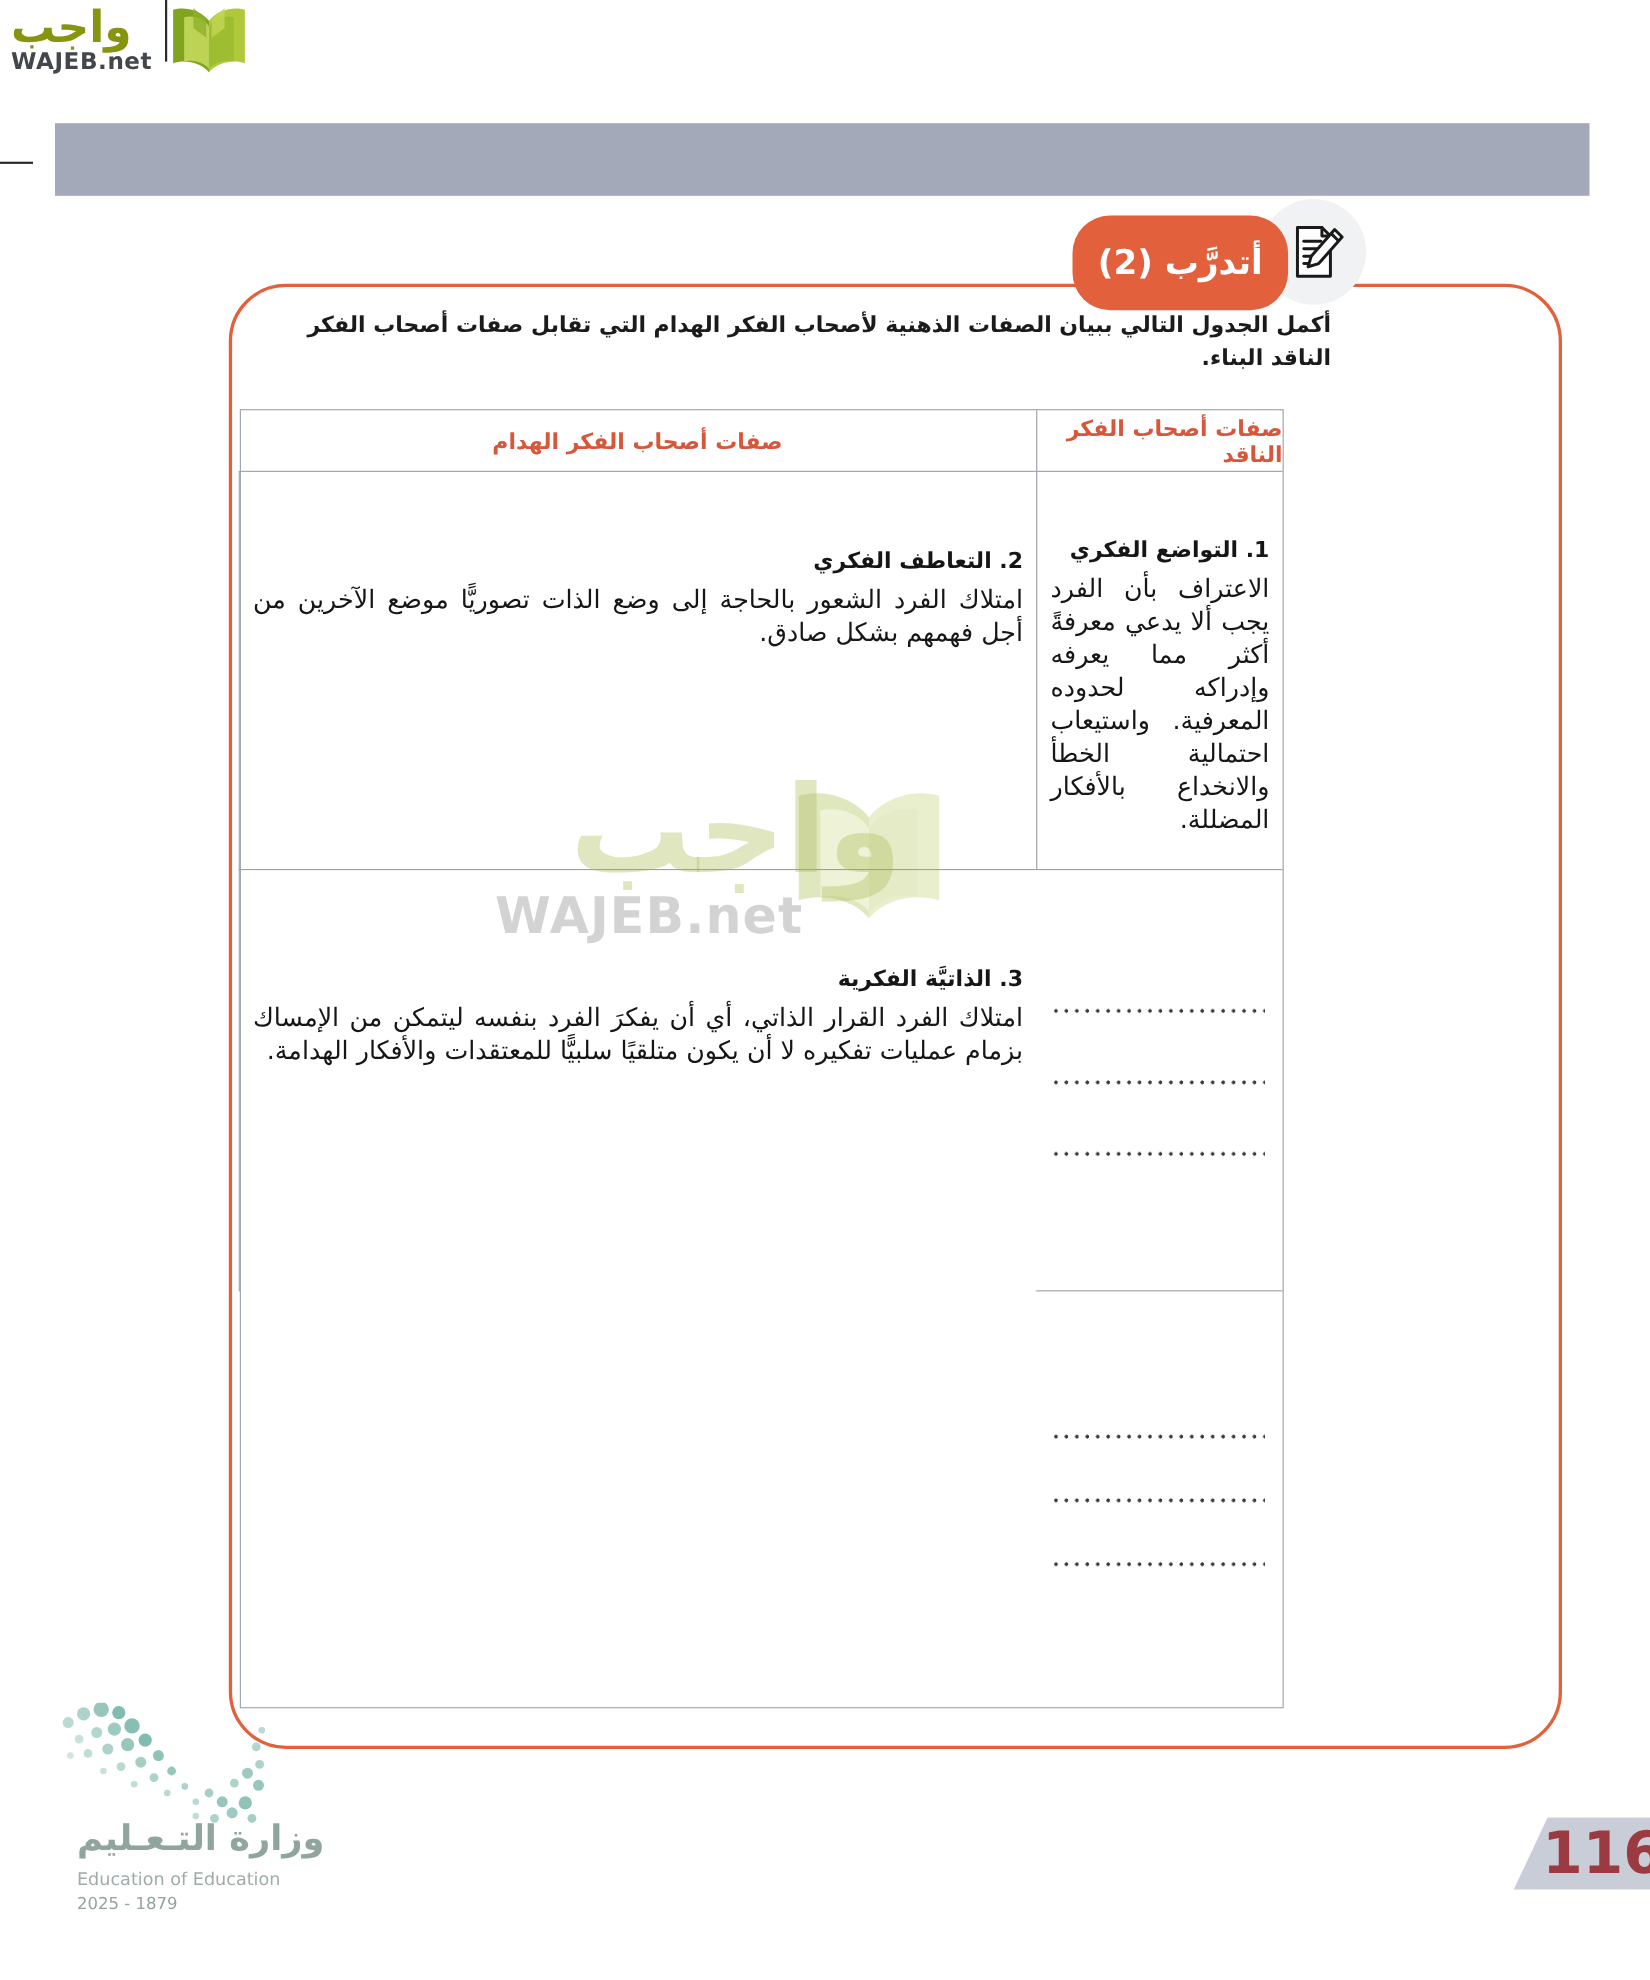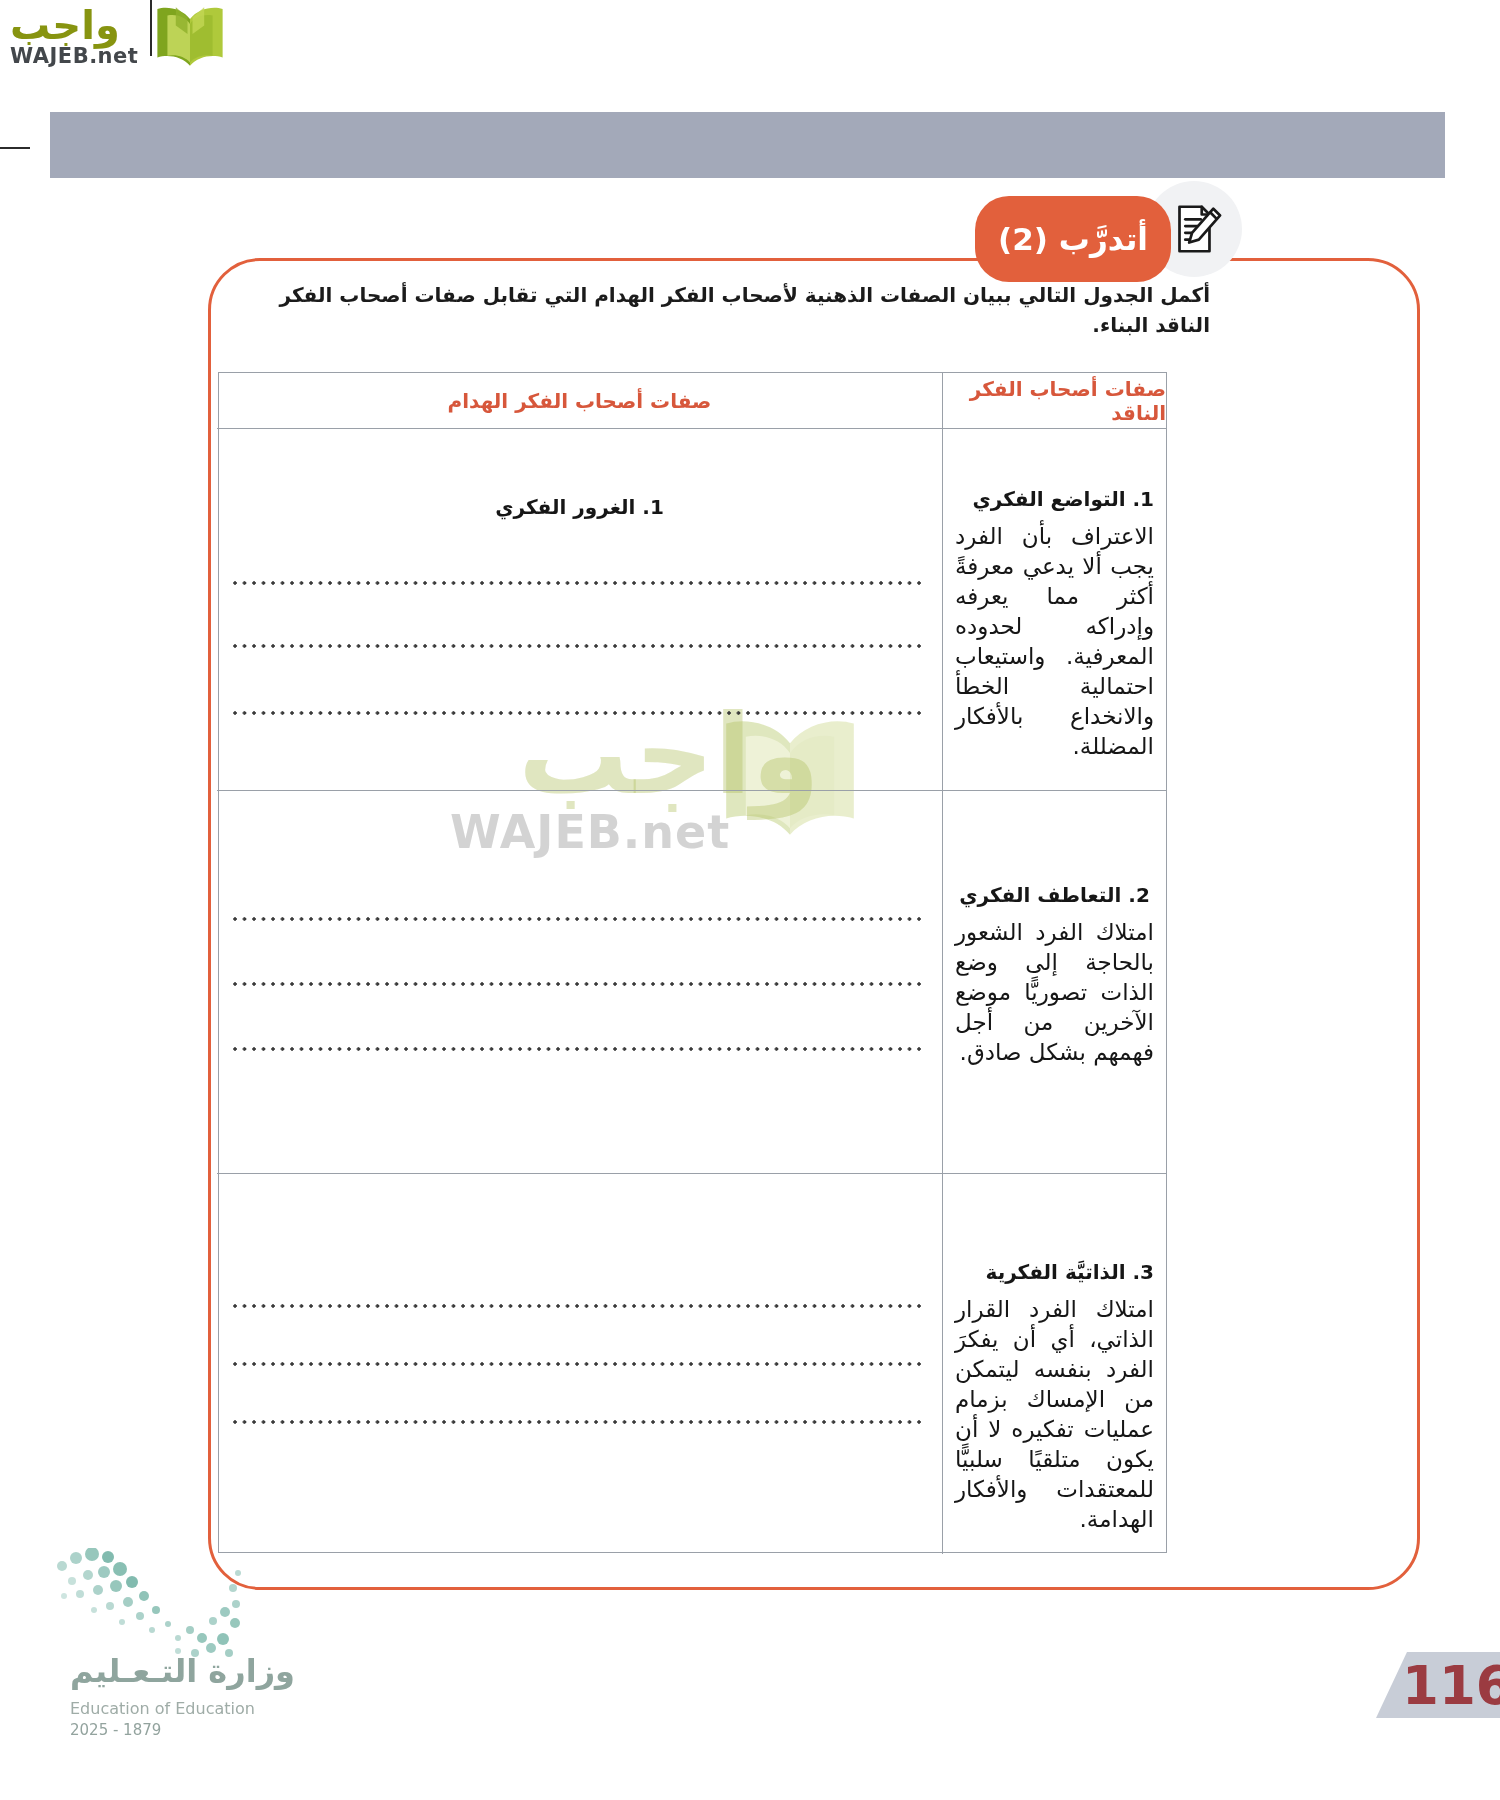--- a/index.html
+++ b/index.html
@@ -42,21 +42,21 @@
     border:1.5px solid #9aa0a8;box-sizing:border-box;background:transparent;z-index:2;}
   .cell{box-sizing:border-box;position:relative;}
   .col-r{border-left:1.5px solid #9aa0a8;}
   .row-b{border-bottom:1.5px solid #9aa0a8;}
   .hcell{display:flex;align-items:center;justify-content:center;color:#D7573B;font-weight:bold;
     font-size:20px;direction:rtl;}
   .rcell{padding:0 12px;direction:rtl;text-align:right;color:#161616;}
   .rc-title{font-weight:bold;font-size:20px;}
   .rc-body{font-size:23px;line-height:30px;text-align:justify;margin-top:10px;}
   .r1 .rc-title{margin-top:58px;}
-  .r2 .rc-title{margin-top:92px;text-align:center;}
+  .r2 .rc-title{margin-top:68px;}
   .r3 .rc-title{margin-top:86px;}
   .lc-title{position:absolute;top:66px;left:0;width:100%;text-align:center;font-weight:bold;
     font-size:20px;direction:rtl;color:#161616;}
   .dotline{position:absolute;left:16px;right:16px;height:4px;background-repeat:repeat-x;
     background-image:radial-gradient(circle at 2px 2px,#3a3a3a 1.5px,transparent 1.9px);
     background-size:9.5px 4px;}
   .r1 .d1{top:152px;} .r1 .d2{top:215px;} .r1 .d3{top:282px;}
   .r2 .d1{top:126px;} .r2 .d2{top:191px;} .r2 .d3{top:256px;}
   .r3 .d1{top:130px;} .r3 .d2{top:188px;} .r3 .d3{top:246px;}
 
@@ -124,26 +124,20 @@
 <div class="instruction">أكمل الجدول التالي ببيان الصفات الذهنية لأصحاب الفكر الهدام التي تقابل صفات أصحاب الفكر الناقد البناء.</div>
 
 <div class="qtable">
 
   <div class="cell hcell row-b col-r">صفات أصحاب الفكر الناقد</div>
   <div class="cell hcell row-b">صفات أصحاب الفكر الهدام</div>
 
   <div class="cell rcell row-b col-r r1">
     <div class="rc-title">1. التواضع الفكري</div>
     <div class="rc-body">الاعتراف بأن الفرد يجب ألا يدعي معرفةً أكثر مما يعرفه وإدراكه لحدوده المعرفية. واستيعاب احتمالية الخطأ والانخداع بالأفكار المضللة.</div>
-  </div>
-  <div class="cell row-b r1">
-    <div class="lc-title">1. الغرور الفكري</div>
-    <div class="dotline d1"></div>
-    <div class="dotline d2"></div>
-    <div class="dotline d3"></div>
   </div>
 
   <div class="cell rcell row-b col-r r2">
     <div class="rc-title">2. التعاطف الفكري</div>
     <div class="rc-body">امتلاك الفرد الشعور بالحاجة إلى وضع الذات تصوريًّا موضع الآخرين من أجل فهمهم بشكل صادق.</div>
   </div>
   <div class="cell row-b r2">
     <div class="dotline d1"></div>
     <div class="dotline d2"></div>
     <div class="dotline d3"></div>

